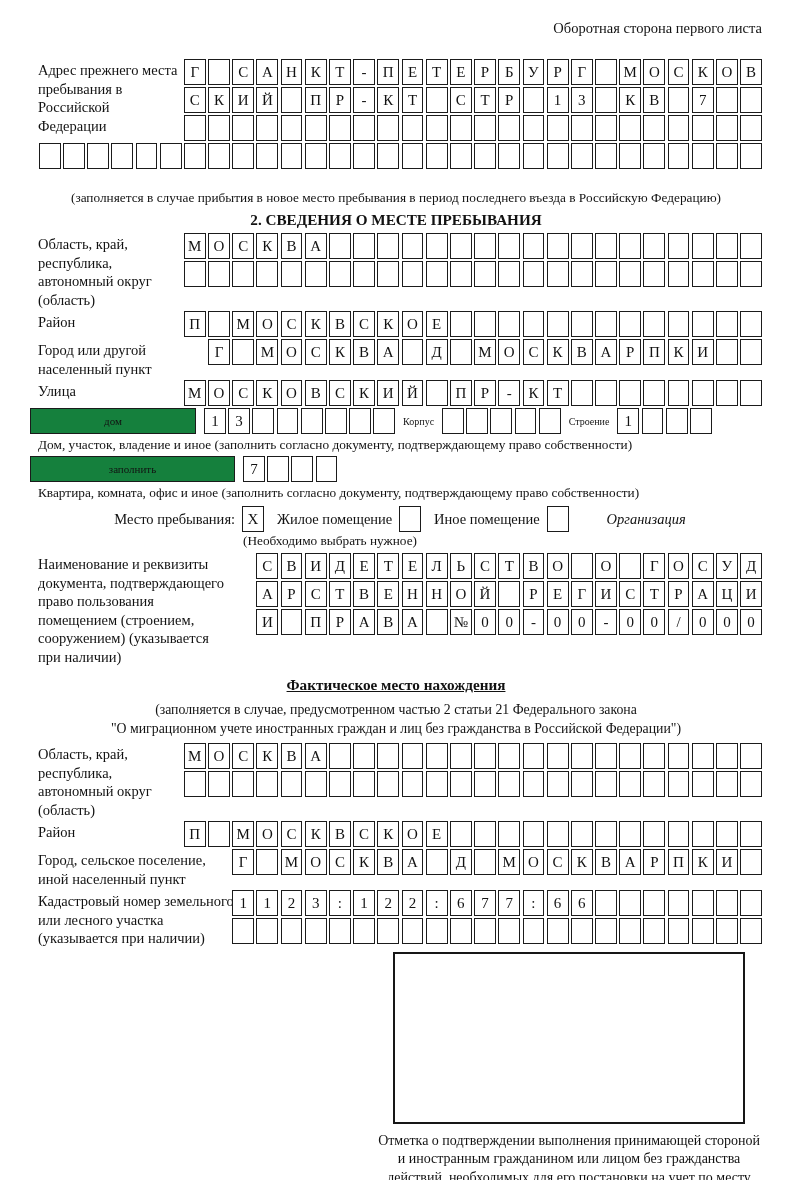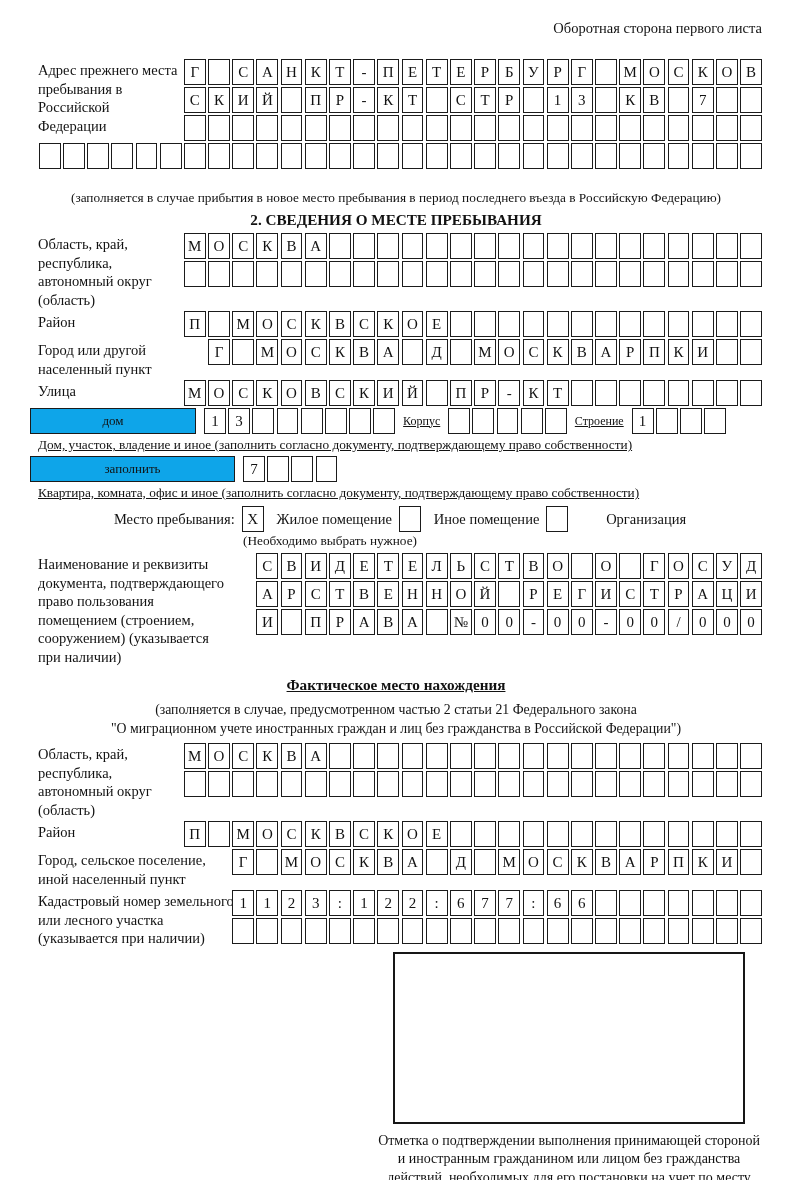--- a/index.html
+++ b/index.html
@@ -23,42 +23,42 @@
   .boxrow { display:flex; justify-content:flex-end; gap:2.4px; }
   .cell {
     flex:0 0 21.8px; width:21.8px; height:26px;
     border:1.7px solid #1b1b1b;
     display:flex; align-items:center; justify-content:center;
     font-size:15px; line-height:1; background:#fff;
   }
 
   .caption { font-size:13.3px; line-height:17px; margin:2px 0 3px; }
   .caption.center { text-align:center;margin-top:20px; }
-  .caption.indent { padding-left:8px;text-decoration:underline; }
+  .caption.indent { padding-left:8px; }
 
   .h-bold { font-weight:bold; font-size:15.2px; text-align:center; }
   .section-title { margin:5px 0 4px; }
   .actual-title { margin:10px 0 6px;text-decoration:underline; }
 
   .inline-row { display:flex; align-items:center; margin-bottom:2px; }
   .widebox {
     height:26px; border:1.7px solid #1b1b1b;
     display:flex; align-items:center; justify-content:center;
-    font-size:13px; background:#0ea5e9;
+    font-size:11px; background:#15803d;
   }
   .widebox.dom { width:166px; }
   .widebox.kvartira { width:205px; }
-  .inline-label { font-size:12px; padding:0 8px; white-space:nowrap;text-decoration:underline; }
+  .inline-label { font-size:10px; padding:0 8px; white-space:nowrap; }
   .gap8 { margin-left:8px; }
 
   .stay-row { display:flex; align-items:center; margin:5px 0 1px; font-size:14.5px;justify-content:center; }
   .stay-row .flabel-inline { padding-left:8px; white-space:nowrap; }
   .stay-row .cell { margin-left:7px; }
   .stay-opt { margin-left:13px; white-space:nowrap; }
-  .stay-opt.org { margin-left:38px; }
+  .stay-opt.org { margin-left:38px;font-style:italic; }
   .stay-note { width:600px; text-align:center; font-size:13.3px; margin-bottom:4px; }
 
   .actual-note { text-align:center; font-size:13.8px; line-height:19px; }
 
   .mark-block { width:382px; margin-left:auto; margin-right:2px; margin-top:4px; }
   .mark-box { width:352px; height:172px; border:2px solid #161616; margin:0 auto 8px; background:#fff; }
   .mark-caption { text-align:center; font-size:14px; line-height:18.5px; }
 </style>
 </head>
 <body>

